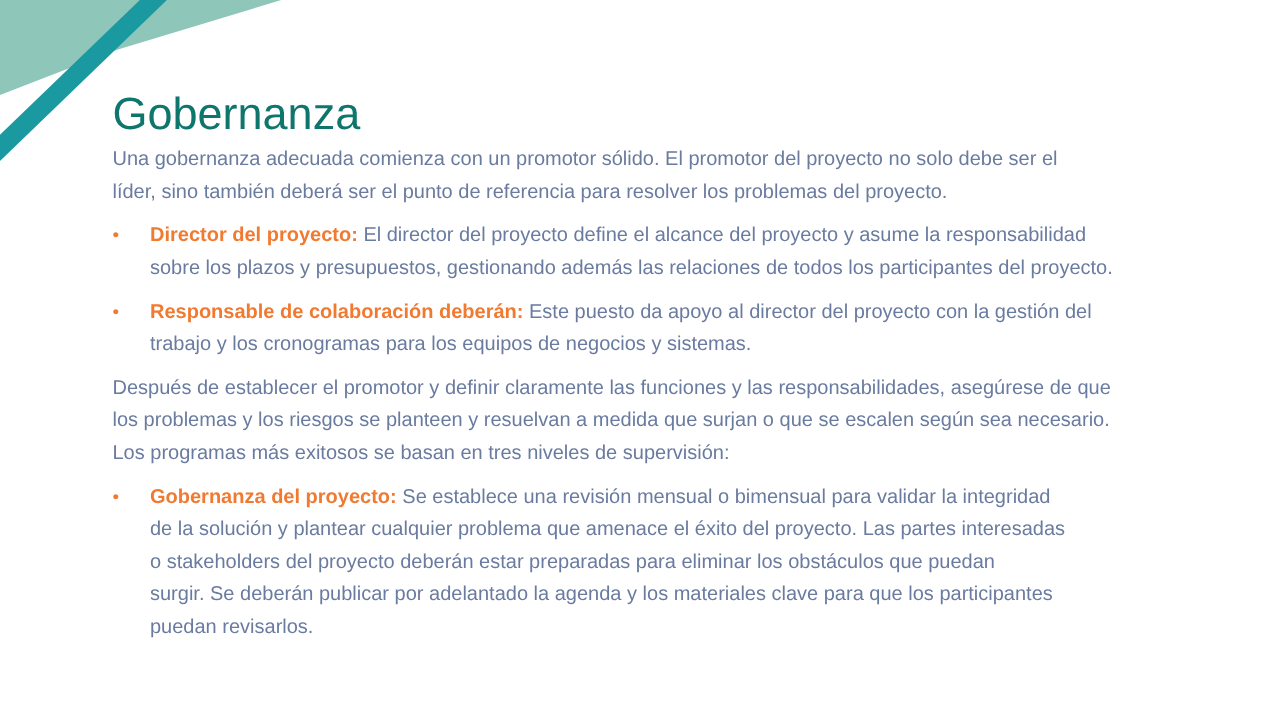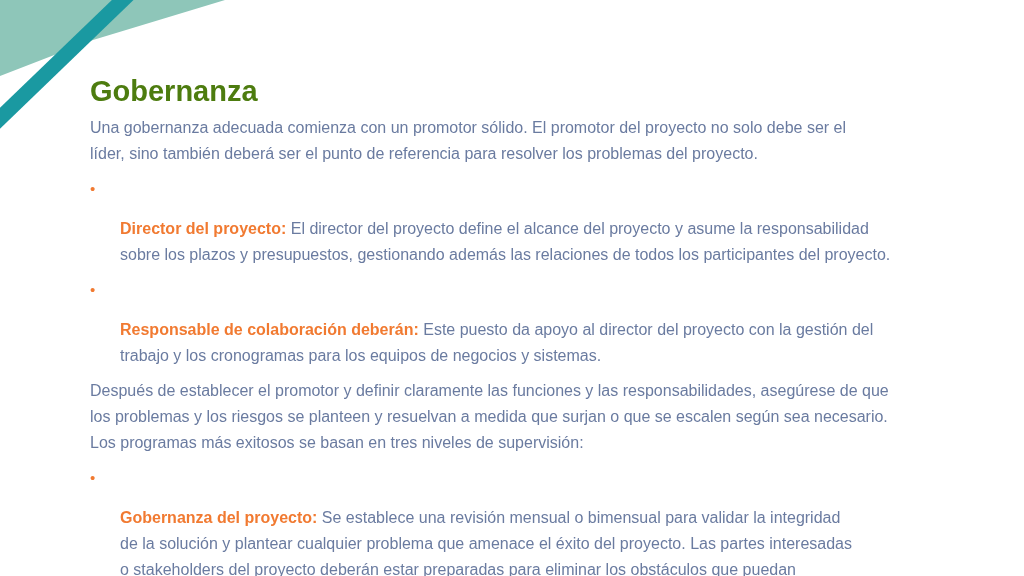--- a/index.html
+++ b/index.html
@@ -19,24 +19,24 @@
   }
   .content {
     position: absolute;
     left: 90px; top: 74px;
     width: 930px;
     color: #6a7ba0;
     font-size: 16px;
     line-height: 26px;
   }
   .slide-title {
-    color: #4d7c0f;
-    font-size: 29px;
+    color: #0f766e;
+    font-size: 36px;
     line-height: 34px;
-    font-weight: bold;
+    font-weight: normal;
     margin: 0 0 7px 0;
   }
   .para {
     white-space: pre-line;
     margin: 0 0 8px 0;
   }
   .bullet {
     display: flex;
     align-items: flex-start;
     margin: 9px 0 9px 0;
@@ -44,21 +44,20 @@
   .bullet-dot {
     flex: 0 0 30px;
     width: 30px;
     color: #f17a31;
     font-size: 15px;
     line-height: 26px;
   }
   .btxt {
     white-space: pre-line;
     flex: 1 1 auto;
-    margin-top: 40px;
   }
   .lead {
     color: #f17a31;
     font-weight: bold;
   }
 </style>
 </head>
 <body>
 
 <svg class="corner-deco" viewBox="0 0 430 140" width="430" height="140" aria-hidden="true">

